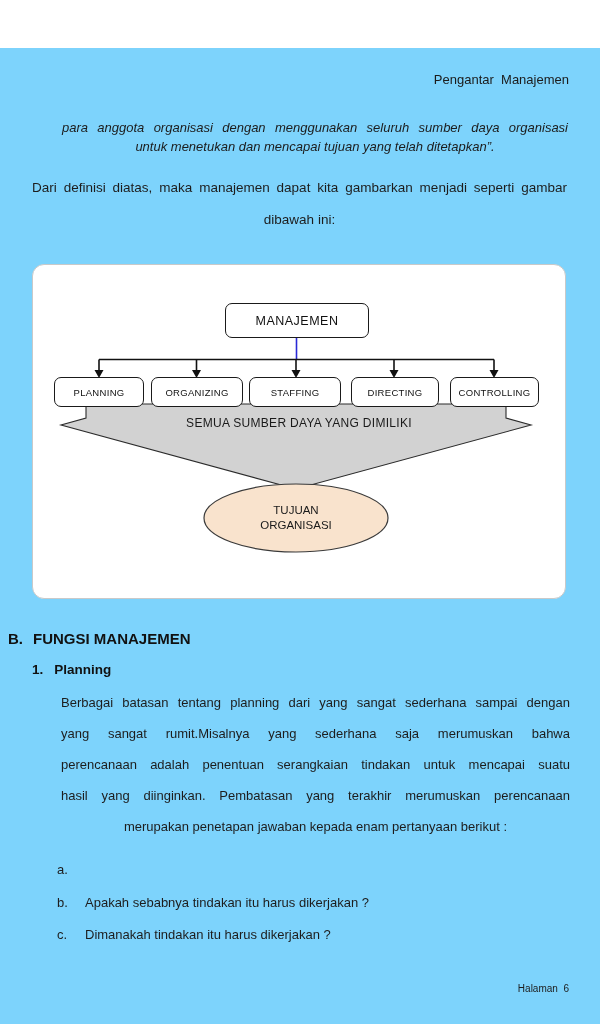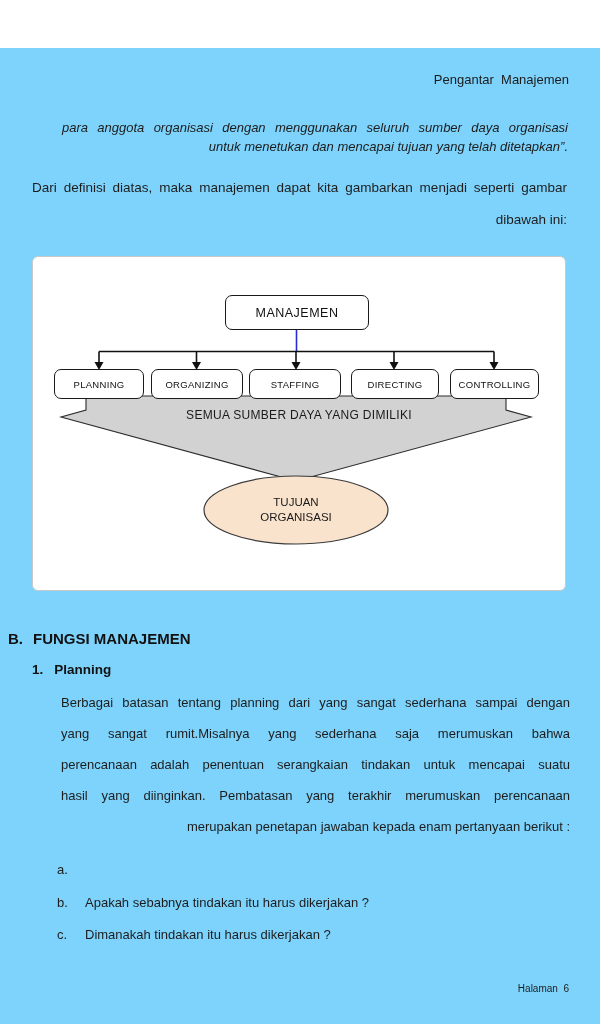--- a/index.html
+++ b/index.html
@@ -5,36 +5,36 @@
   * { margin:0; padding:0; box-sizing:border-box; }
   html,body { width:600px; height:1024px; background:#fff; overflow:hidden;
               font-family:"Liberation Sans", sans-serif; color:#1d1d1d; }
   #page { position:relative; width:600px; height:1024px; background:#7dd3fc;margin-top:48px; }
 
   
   .hdr { position:absolute; top:24px; right:31px; font-size:13px; color:#1b1b1b; white-space:pre; }
   .quote { position:absolute; top:70px; left:62px; width:506px; font-style:italic;
            font-size:13px; line-height:19px; color:#1c1c1c; }
   .jline  { text-align:justify; text-align-last:justify; }
-  .jlast  { text-align:right; }
+  .jlast  { text-align:center; }
   .intro { position:absolute; top:124px; left:32px; width:535px; font-size:13.5px; line-height:32px; }
   .section-h { position:absolute; top:582px; left:8px; display:flex; gap:10px;
                font-size:15px; font-weight:bold; color:#111; }
   .sub-h { position:absolute; top:614px; left:32px; display:flex; gap:11px;
            font-size:13.5px; font-weight:bold; color:#111; }
   .para { position:absolute; top:639px; left:61px; width:509px; font-size:13px; }
   .para > div { height:31px; line-height:31px; }
   .qlist { position:absolute; top:806px; left:57px; width:480px; font-size:13px; }
   .qlist .row { display:flex; height:32.5px; line-height:32.5px; }
   .qlist .mark { width:28px; }
   .footer { position:absolute; top:935px; right:31px; font-size:10px; white-space:pre; }
 
   
-  .fig { position:absolute; top:208px; left:32px; width:534px; height:335px;
-         border:1px solid #c9c9c9; border-radius:6px; background:#fff; }
+  .fig { position:absolute; top:216px; left:32px; width:534px; height:335px;
+         border:1px solid #c9c9c9; border-radius:12px; background:#fff; }
   .fig svg { position:absolute; inset:0; }
   .node { position:absolute; background:#fff; border:1.4px solid #1a1a1a; border-radius:7px;
           display:flex; align-items:center; justify-content:center; z-index:2; }
   .root-node { left:192px; top:38px; width:144px; height:35px; font-size:12.5px; letter-spacing:.5px; color:#111; }
   .fn { top:112px; height:30px; font-size:9.5px; letter-spacing:.3px; color:#111; }
   .fn0 { left:21px;  width:90px; }
   .fn1 { left:118px; width:92px; }
   .fn2 { left:216px; width:92px; }
   .fn3 { left:318px; width:88px; }
   .fn4 { left:417px; width:89px;text-align:right; }

